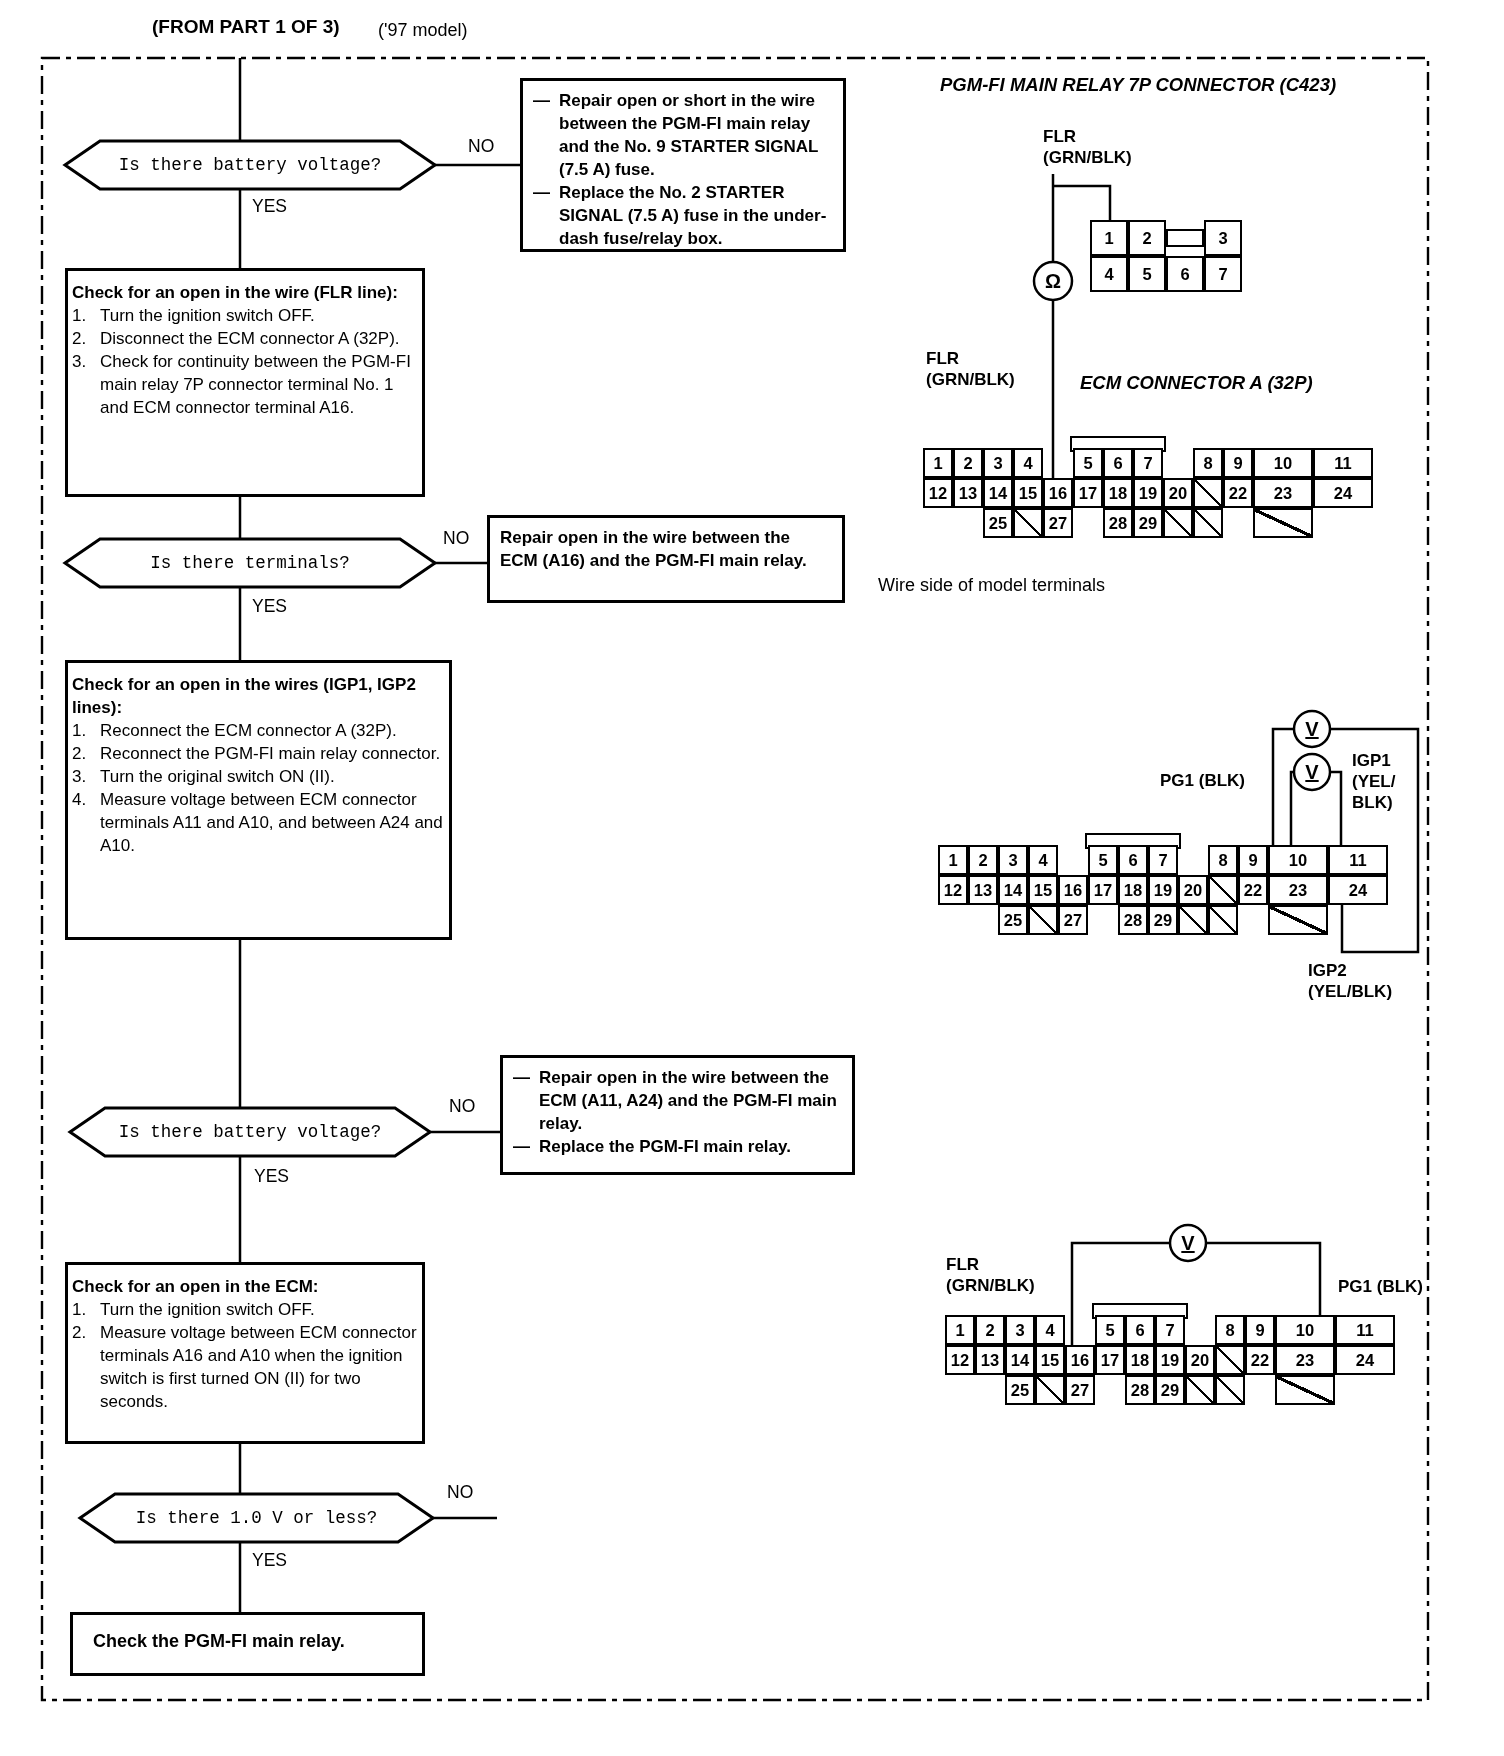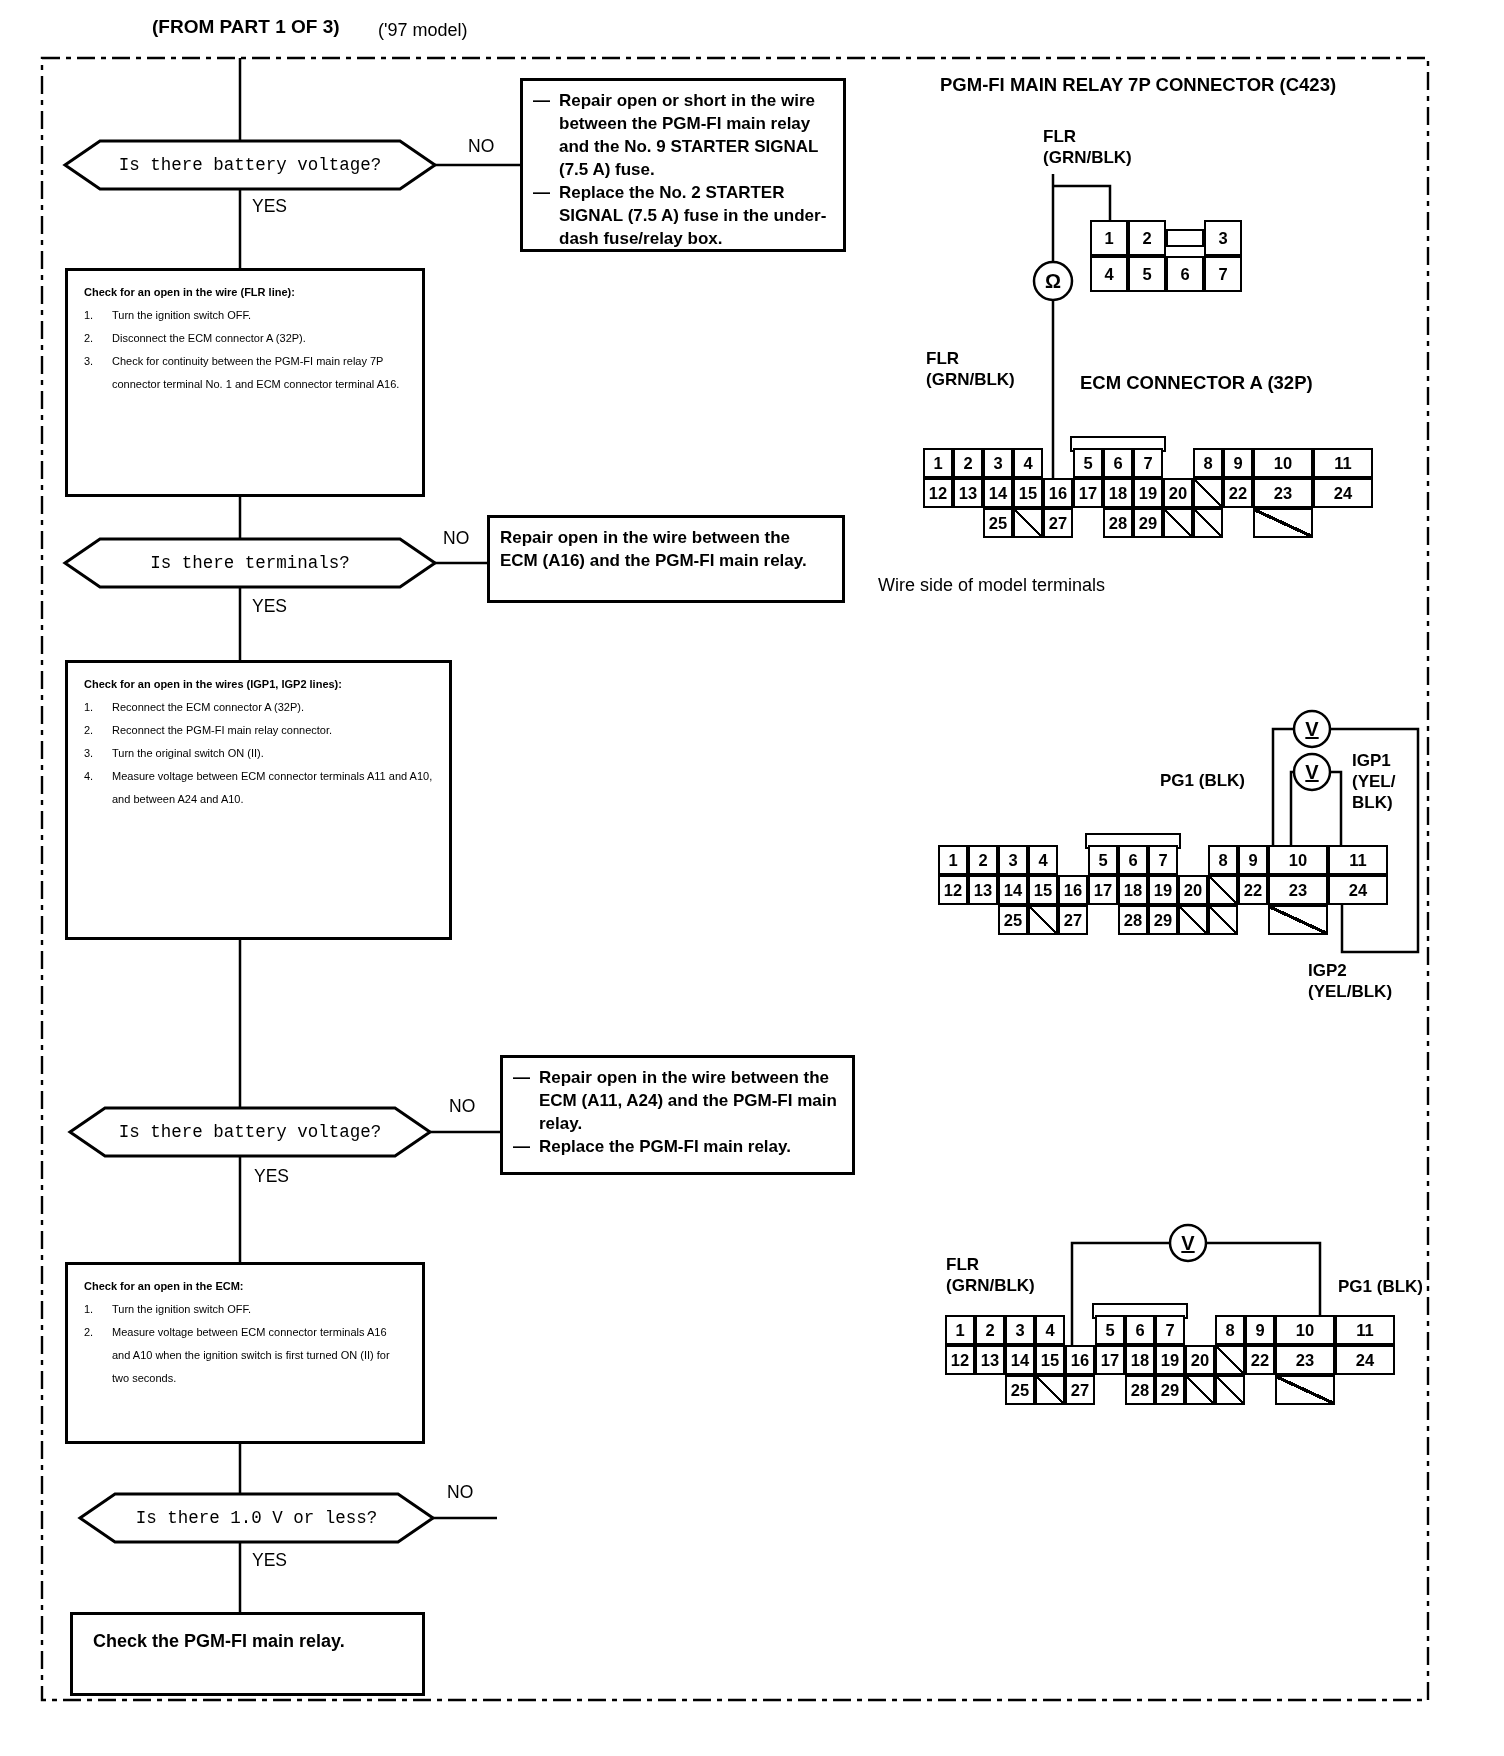--- a/index.html
+++ b/index.html
@@ -2,33 +2,33 @@
 <html><head>
 <meta charset="utf-8">
 <style>
   html,body{margin:0;padding:0;background:#fff;}
   .canvas{position:relative;width:1504px;height:1756px;background:#fff;color:#000;
           font-family:"Liberation Sans",sans-serif;overflow:hidden;}
   svg.layer{position:absolute;left:0;top:0;}
   .abs{position:absolute;}
   .hdr{font-weight:bold;font-size:19px;}
   .hdr.model{font-weight:normal;font-size:18px;}
-  .pbox{border:3px solid #000;background:#fff;padding:10px 16px;font-size:11px;line-height:23px;box-sizing:border-box;}
+  .pbox{border:3px solid #000;background:#fff;padding:10px 4px;font-size:17px;line-height:23px;box-sizing:border-box;}
   .pbox .title{font-weight:bold;}
   .li{display:flex;}
   .li .num{width:28px;flex:none;}
   .li .txt{flex:1;}
   .abox{border:3px solid #000;background:#fff;padding:8px 10px;font-weight:bold;font-size:17px;line-height:23px;box-sizing:border-box;}
   .bullet{display:flex;}
   .bullet .dash{width:26px;flex:none;}
   .bullet .txt{flex:1;}
   .endbox{border:3px solid #000;background:#fff;padding:16px 20px;font-weight:bold;font-size:18px;box-sizing:border-box;}
   .hextext{display:flex;align-items:center;justify-content:center;font-size:17.5px;font-family:Liberation Mono, monospace;}
   .flowlabel{font-size:17.5px;}
-  .dtitle{font-weight:bold;font-size:18.5px;}
+  .dtitle{font-weight:bold;font-size:18.5px;font-style:italic;}
   .dlabel{font-weight:bold;font-size:17px;line-height:21px;white-space:pre-line;}
   .caption{font-size:18px;}
   .meter{width:40px;height:40px;display:flex;align-items:center;justify-content:center;
          font-weight:bold;font-size:20px;}
   .meter .u{text-decoration:underline;}
   .grid-host{position:absolute;}
   .cell{position:absolute;border:2px solid #000;background:#fff;box-sizing:border-box;
         font-weight:bold;font-size:16.5px;display:flex;align-items:center;justify-content:center;}
   .cell.hatch{background:linear-gradient(to top right,#fff 46.5%,#000 46.5%,#000 53.5%,#fff 53.5%);}
   .hood,.bridge{position:absolute;border:2px solid #000;background:#fff;box-sizing:border-box;}
@@ -149,21 +149,21 @@
       <span class="dash">—</span>
       <span class="txt">Repair open in the wire between the ECM (A11, A24) and the PGM-FI main relay.</span>
       </div>
     <div class="bullet">
       <span class="dash">—</span>
       <span class="txt">Replace the PGM-FI main relay.</span>
       </div>
   </div>
 
 
-  <div class="abs endbox" style="left:70px;top:1612px;width:355px;height:84px;">
+  <div class="abs endbox" style="left:70px;top:1612px;width:355px;height:64px;">
     <div>Check the PGM-FI main relay.</div>
   </div>
 
   <div class="abs dtitle" style="left:940px;top:74px;">PGM-FI MAIN RELAY 7P CONNECTOR (C423)</div>
   <div class="abs dlabel" style="left:1043px;top:126px;">FLR
 (GRN/BLK)</div>
 
   <div class="abs dlabel" style="left:926px;top:348px;">FLR
 (GRN/BLK)</div>
   <div class="abs dtitle" style="left:1080px;top:372px;">ECM CONNECTOR A (32P)</div>

